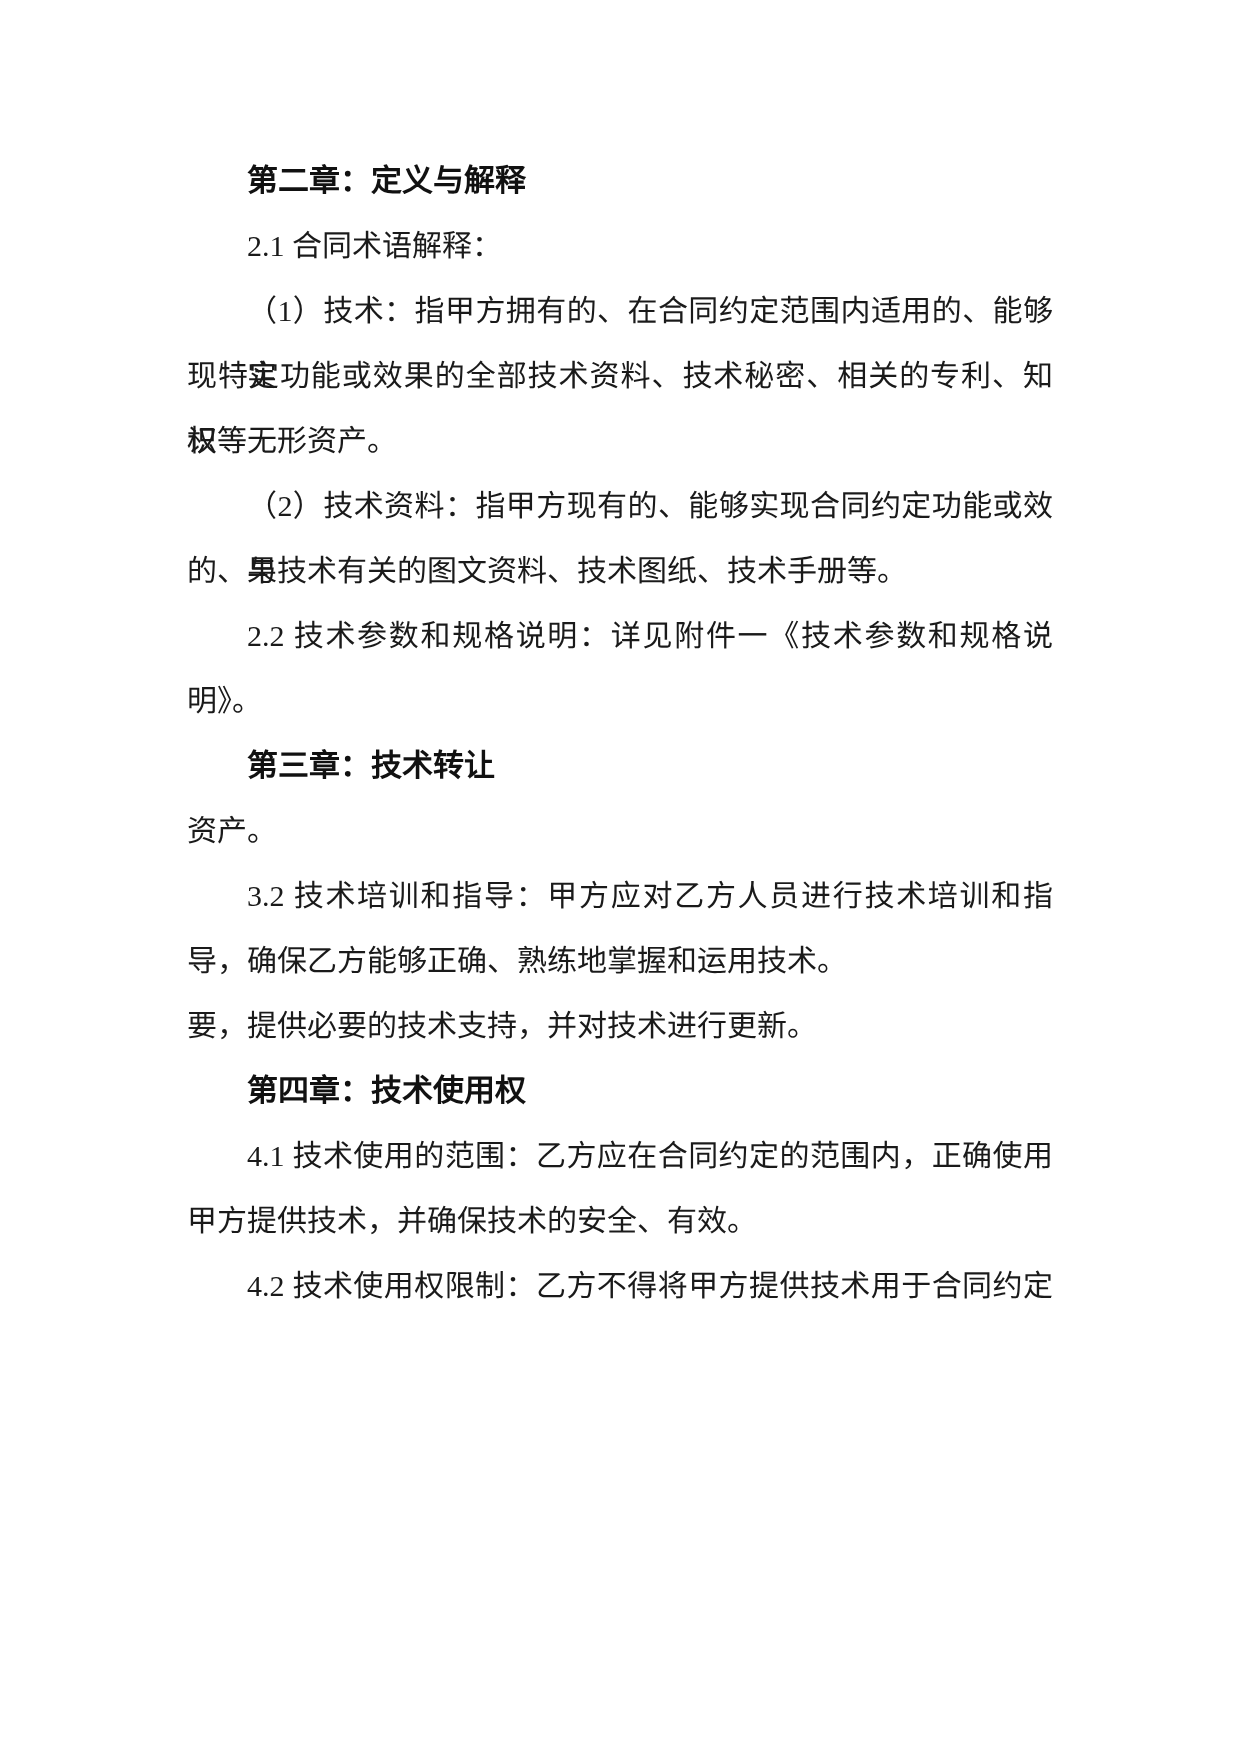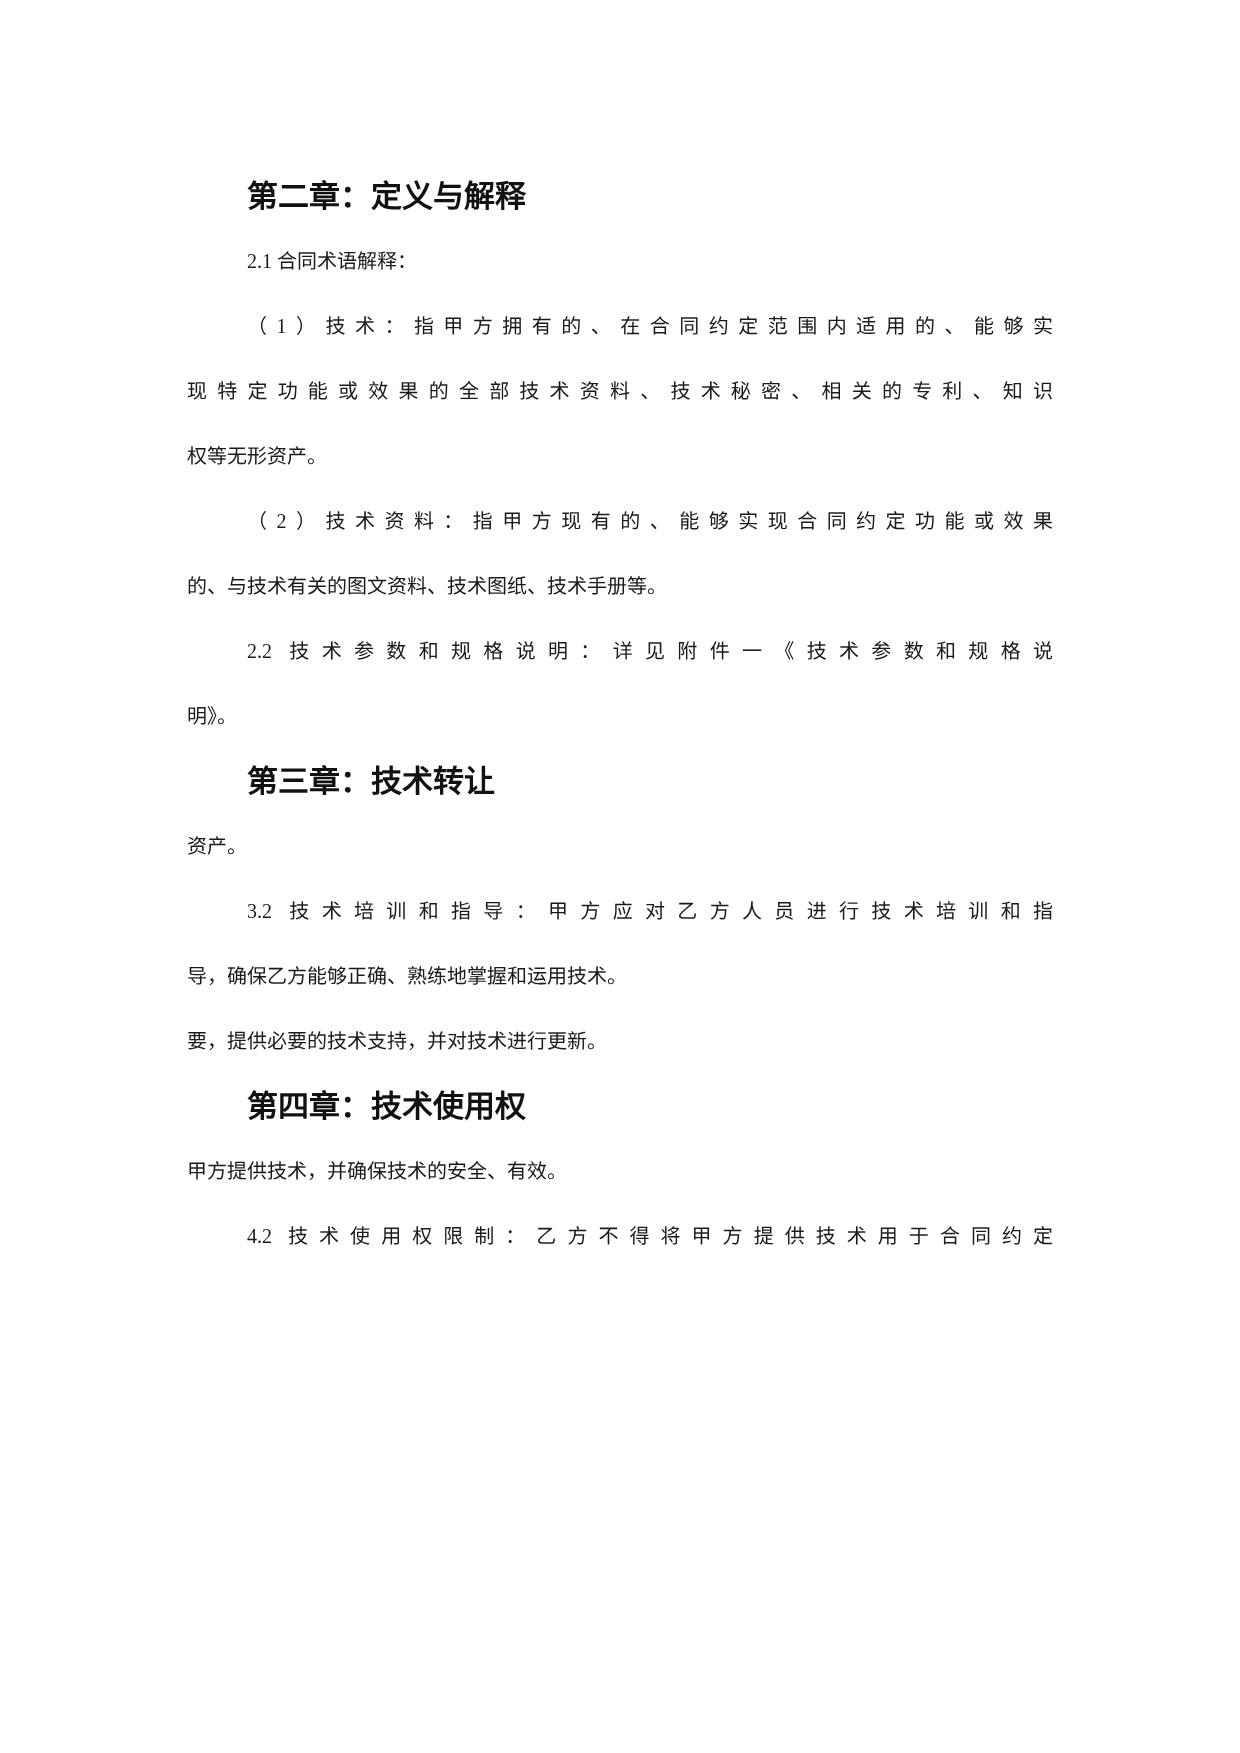--- a/index.html
+++ b/index.html
@@ -11,27 +11,27 @@
     position: relative;
     width: 1240px;
     height: 1753px;
     background: #ffffff;
     overflow: hidden;
     font-family: "Liberation Serif", serif;
   }
   .content {
     position: absolute;
     left: 187px;
-    top: 164px;
+    top: 148px;
     width: 866px;
   }
   .line {
     height: 65px;
     line-height: 65px;
-    font-size: 20px;
+    font-size: 30px;
     color: #1a1a1a;
     text-align: left;
   }
   
   .line.full {
     text-align: justify;
     text-align-last: justify;
   }
   
   .line.indent {
@@ -56,16 +56,17 @@
       <div class="line indent full">（2）技术资料：指甲方现有的、能够实现合同约定功能或效果</div>
       <div class="line">的、与技术有关的图文资料、技术图纸、技术手册等。</div>
       <div class="line indent full">2.2 技术参数和规格说明：详见附件一《技术参数和规格说</div>
       <div class="line">明》。</div>
       <div class="line heading indent">第三章：技术转让</div>
       <div class="line">资产。</div>
       <div class="line indent full">3.2 技术培训和指导：甲方应对乙方人员进行技术培训和指</div>
       <div class="line">导，确保乙方能够正确、熟练地掌握和运用技术。</div>
       <div class="line">要，提供必要的技术支持，并对技术进行更新。</div>
       <div class="line heading indent">第四章：技术使用权</div>
+      <div class="line indent full">4.1 技术使用的范围：乙方应在合同约定的范围内，正确使用</div>
       <div class="line">甲方提供技术，并确保技术的安全、有效。</div>
       <div class="line indent full">4.2 技术使用权限制：乙方不得将甲方提供技术用于合同约定</div>
     </div>
 </div>
 
 </body></html>

